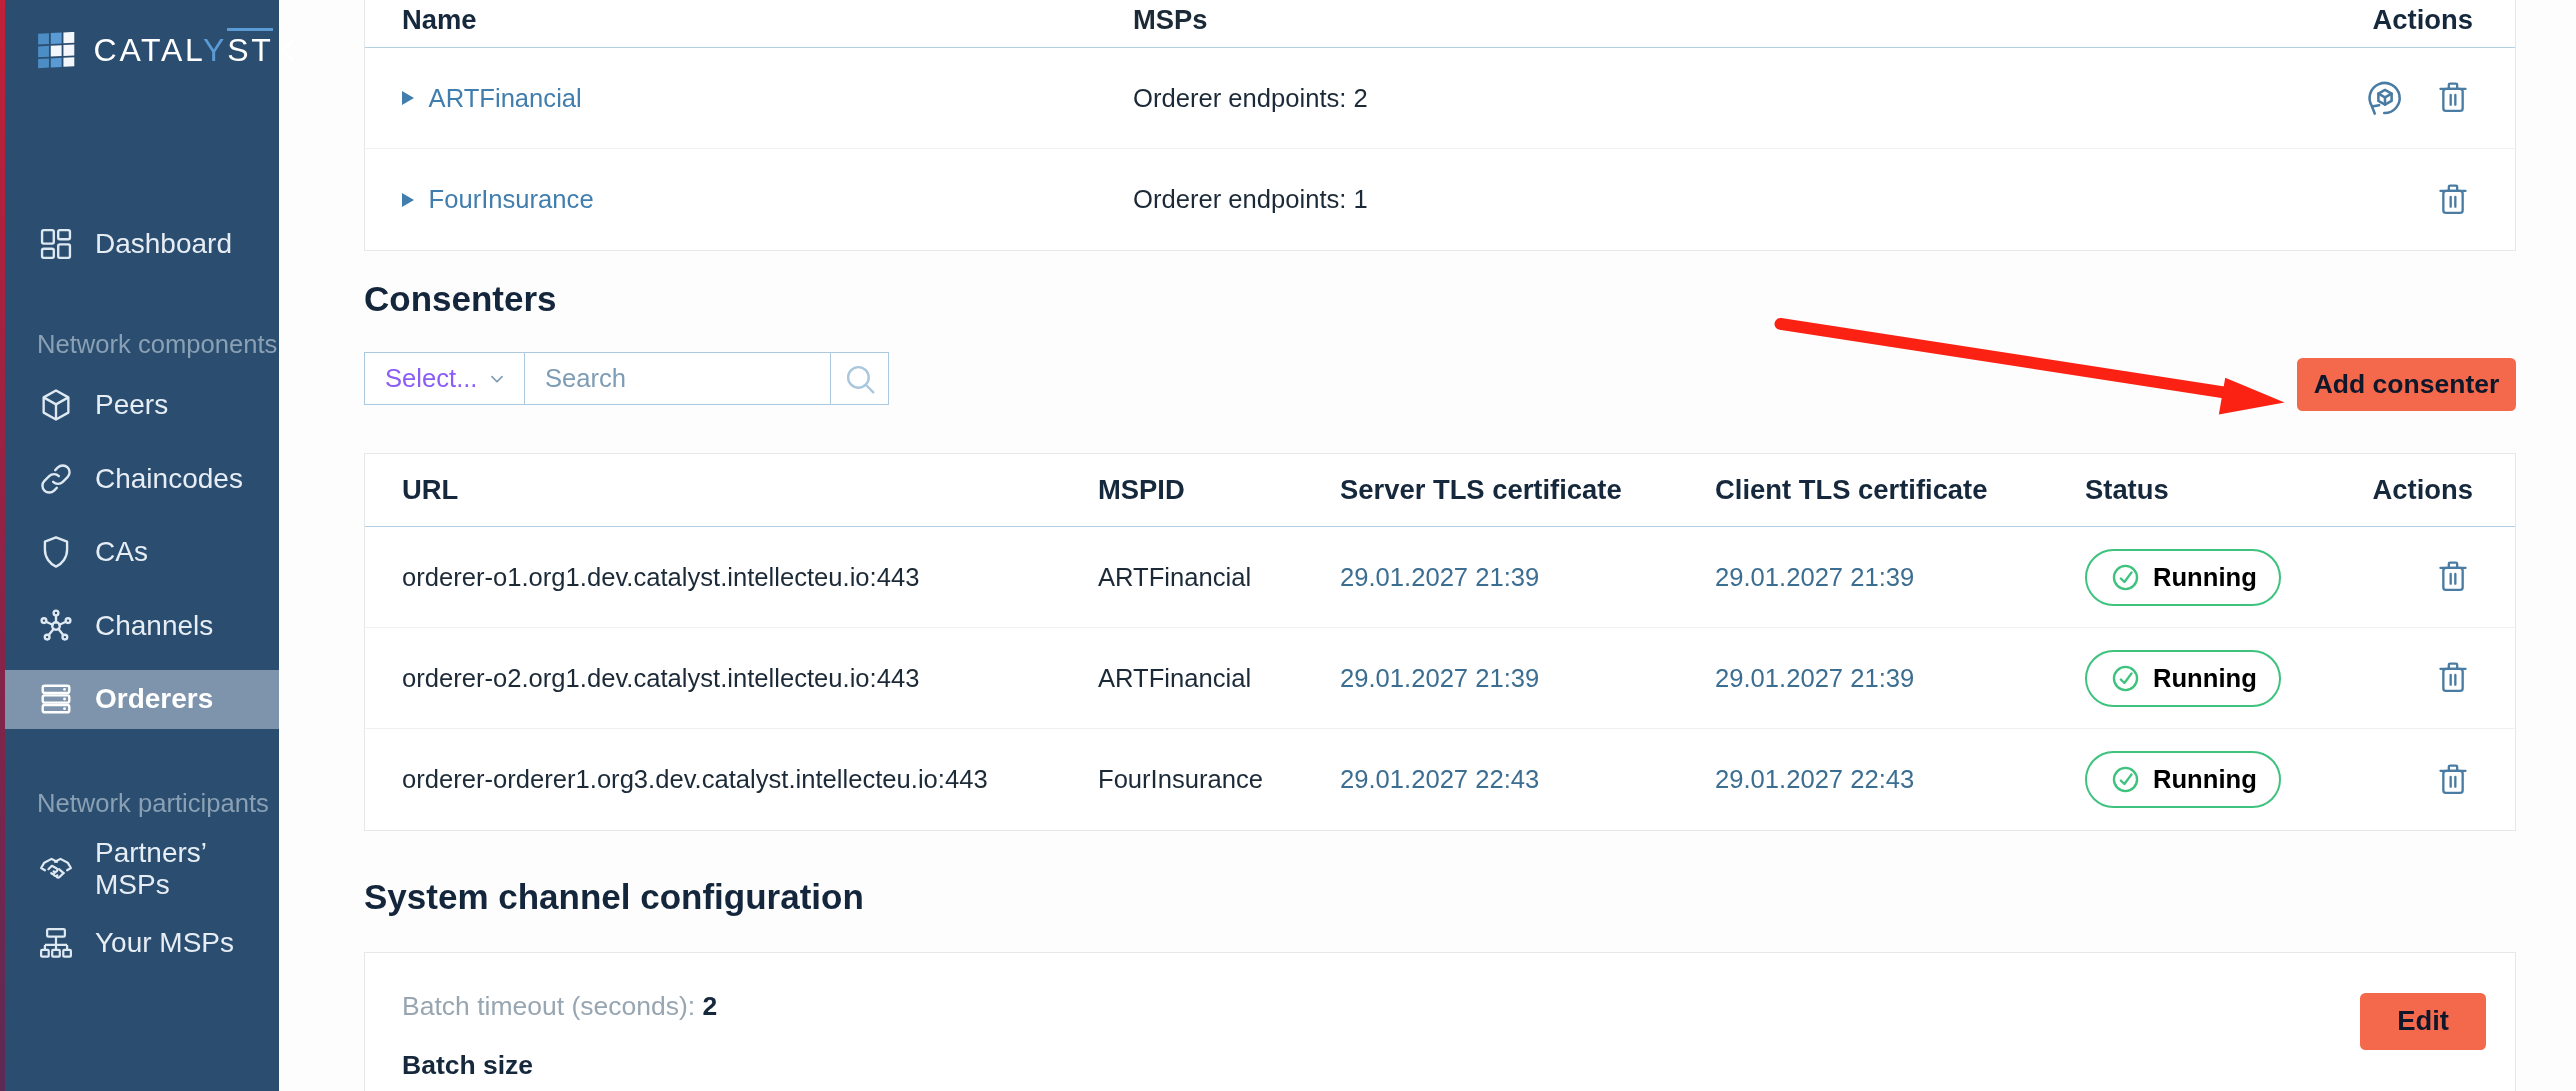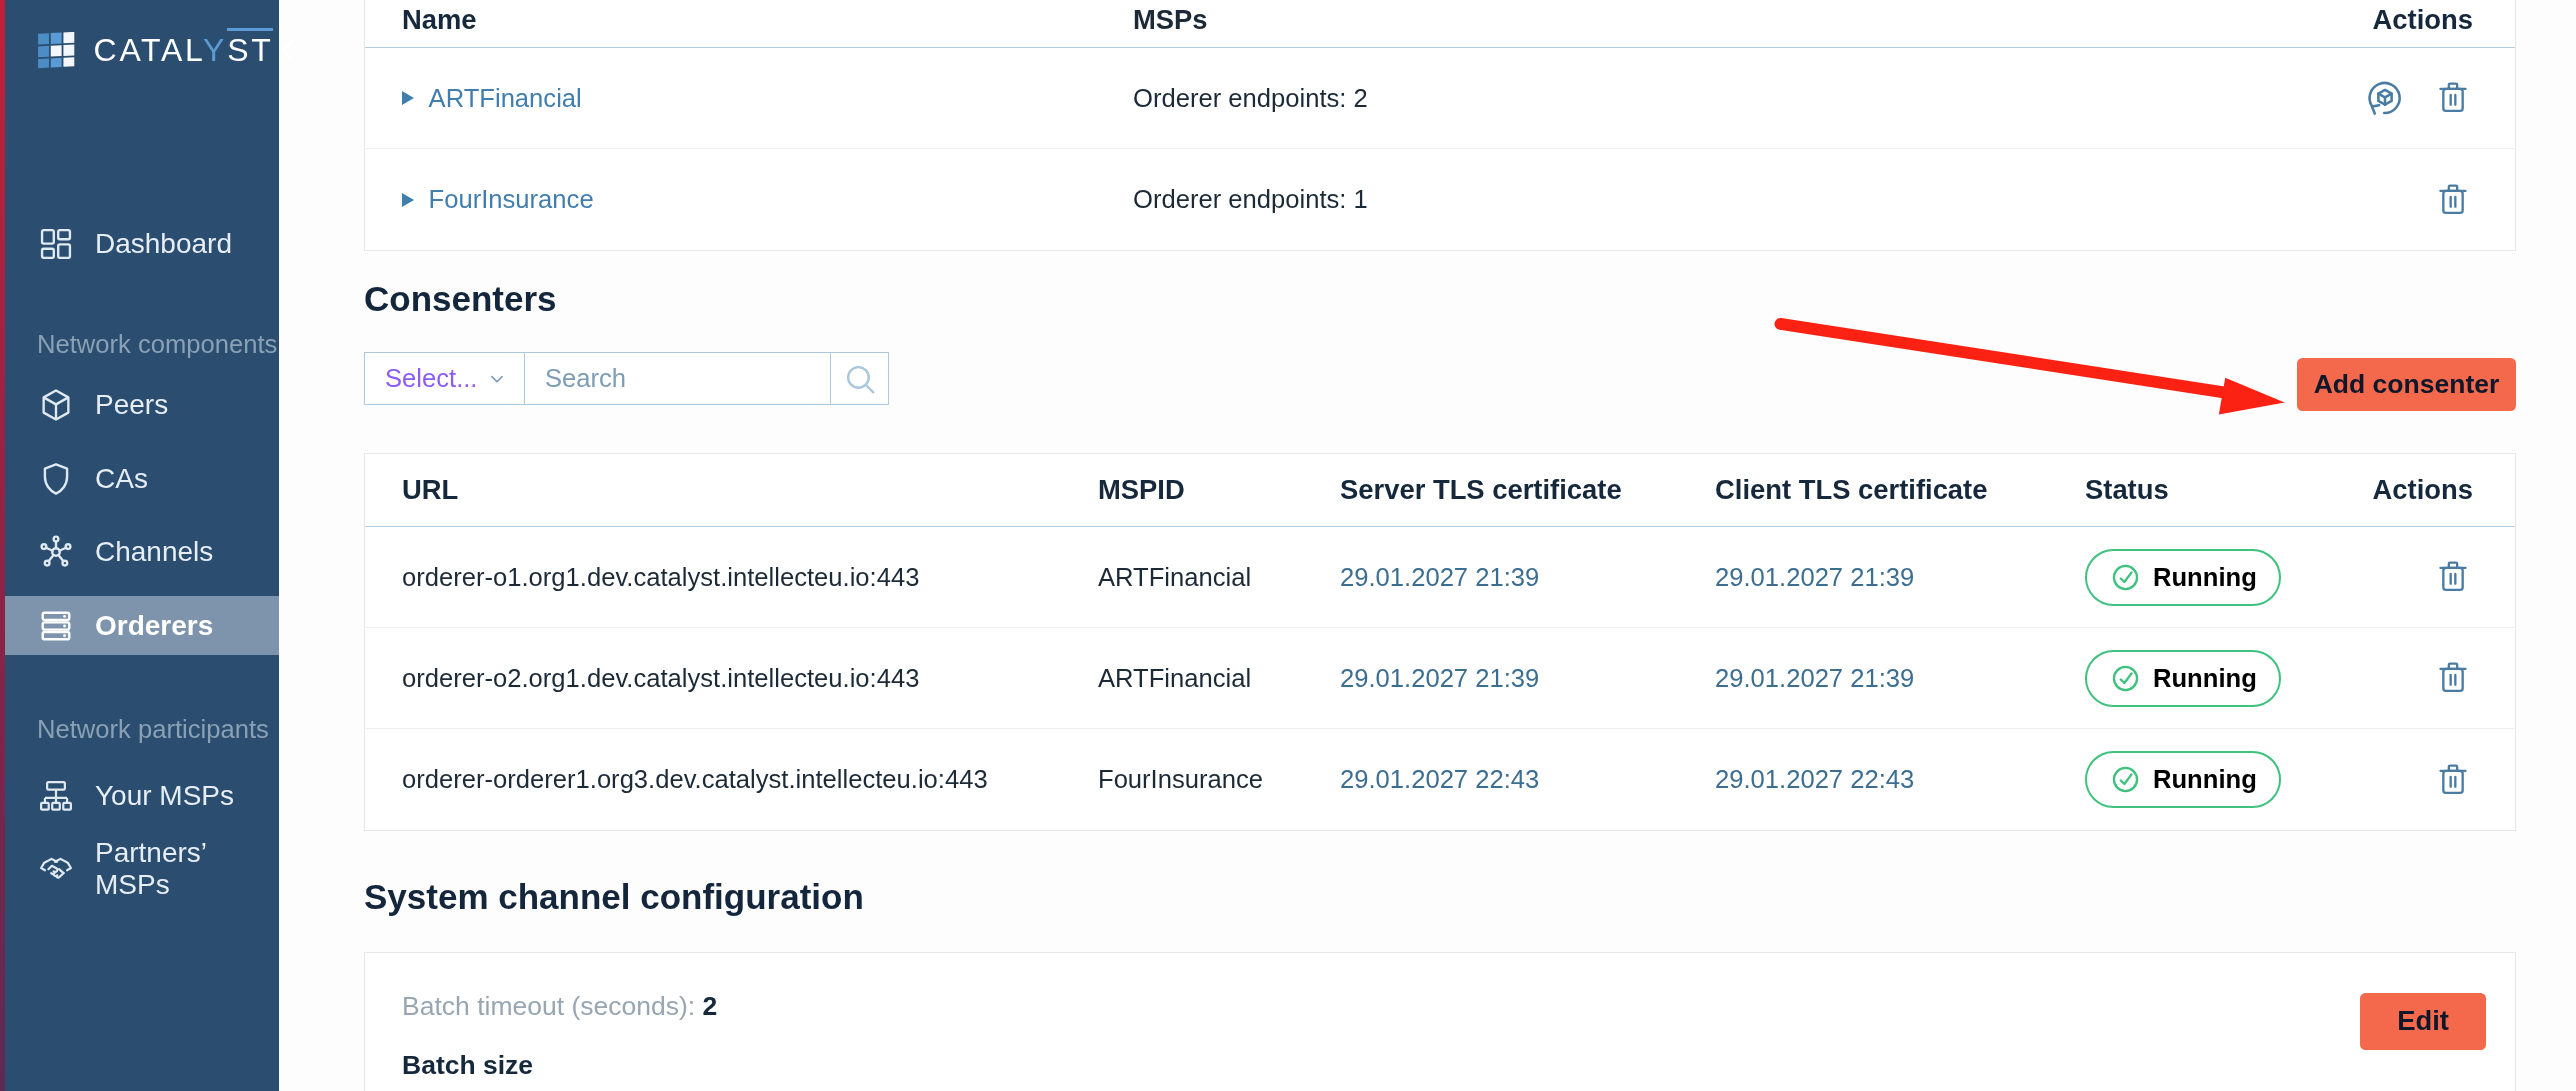--- a/index.html
+++ b/index.html
@@ -125,20 +125,27 @@
 
     <div class="nav-item">
       <svg class="nav-icon" width="38" height="38" viewBox="0 0 24 24" fill="none" stroke="#dfe9f2" stroke-width="1.5" stroke-linejoin="round">
         <path d="M12 2.8l7.8 4.4v9.6L12 21.2l-7.8-4.4V7.2z"></path>
           <path d="M4.2 7.2L12 11.6l7.8-4.4"></path>
           <path d="M12 11.6v9.6"></path>
       </svg>
       <span>Peers</span>
     </div>
     <div class="nav-item">
+      <svg class="nav-icon" width="38" height="38" viewBox="0 0 24 24" fill="none" stroke="#dfe9f2" stroke-width="1.5" stroke-linecap="round" stroke-linejoin="round">
+        <path d="M10.2 13.8a4.3 4.3 0 0 0 6.1 0l3-3a4.3 4.3 0 0 0-6.1-6.1l-1.7 1.7"></path>
+        <path d="M13.8 10.2a4.3 4.3 0 0 0-6.1 0l-3 3a4.3 4.3 0 0 0 6.1 6.1l1.7-1.7"></path>
+      </svg>
+      <span>Chaincodes</span>
+    </div>
+    <div class="nav-item">
       <svg class="nav-icon" width="38" height="38" viewBox="0 0 24 24" fill="none" stroke="#dfe9f2" stroke-width="1.5" stroke-linejoin="round">
         <path d="M12 2.8l7 2.6v5.2c0 4.8-3 8.8-7 10.6-4-1.8-7-5.8-7-10.6V5.4z"></path>
       </svg>
       <span>CAs</span>
     </div>
     <div class="nav-item">
       <svg class="nav-icon" width="38" height="38" viewBox="0 0 24 24" fill="none" stroke="#dfe9f2" stroke-width="1.5" stroke-linecap="round">
         <circle cx="12" cy="12" r="2.4"></circle>
         <circle cx="12" cy="3.8" r="1.5"></circle>
           <path d="M12 5.3v4.3"></path>
@@ -161,38 +168,38 @@
         <circle cx="17.4" cy="5.9" r="0.9" fill="#ffffff" stroke="none"></circle>
         <circle cx="17.4" cy="12" r="0.9" fill="#ffffff" stroke="none"></circle>
         <circle cx="17.4" cy="18.1" r="0.9" fill="#ffffff" stroke="none"></circle>
       </svg>
       <span>Orderers</span>
     </div>
 
     <div class="nav-section second">Network participants</div>
 
     <div class="nav-item">
+      <svg class="nav-icon" width="38" height="38" viewBox="0 0 24 24" fill="none" stroke="#dfe9f2" stroke-width="1.4" stroke-linecap="round" stroke-linejoin="round">
+        <path d="M12.6 7.4L9.2 5.6 4.6 8l-2 3.4 2.4 1.4"></path>
+        <path d="M11.4 7.4l3.4-1.8L19.4 8l2 3.4-2.4 1.4"></path>
+        <path d="M7.2 12.2l2.2-2.2 2.8 1.5c.8.5.9 1.3.3 1.9-.5.6-1.4.6-2 .1"></path>
+        <path d="M9 14.6c.6.6 1.5.7 2.1.1M10.7 15.9c.6.6 1.5.7 2.1.1M12.4 17c.6.5 1.4.5 2-.1l2.4-2.4"></path>
+        <path d="M16.8 14.6l-2.9-2.5"></path>
+      </svg>
+      <span>Partners’ MSPs</span>
+    </div>
+    <div class="nav-item">
       <svg class="nav-icon" width="38" height="38" viewBox="0 0 24 24" fill="none" stroke="#dfe9f2" stroke-width="1.4" stroke-linejoin="round">
         <rect x="6.4" y="3.2" width="11.2" height="4.8" rx="0.8"></rect>
         <path d="M12 8v5.2M5 13.2h14M5 13.2v3.2M12 13.2v3.2M19 13.2v3.2"></path>
         <rect x="2.6" y="16.4" width="4.8" height="4.2" rx="0.6"></rect>
         <rect x="9.6" y="16.4" width="4.8" height="4.2" rx="0.6"></rect>
         <rect x="16.6" y="16.4" width="4.8" height="4.2" rx="0.6"></rect>
       </svg>
       <span>Your MSPs</span>
-    </div>
-    <div class="nav-item">
-      <svg class="nav-icon" width="38" height="38" viewBox="0 0 24 24" fill="none" stroke="#dfe9f2" stroke-width="1.4" stroke-linecap="round" stroke-linejoin="round">
-        <path d="M12.6 7.4L9.2 5.6 4.6 8l-2 3.4 2.4 1.4"></path>
-        <path d="M11.4 7.4l3.4-1.8L19.4 8l2 3.4-2.4 1.4"></path>
-        <path d="M7.2 12.2l2.2-2.2 2.8 1.5c.8.5.9 1.3.3 1.9-.5.6-1.4.6-2 .1"></path>
-        <path d="M9 14.6c.6.6 1.5.7 2.1.1M10.7 15.9c.6.6 1.5.7 2.1.1M12.4 17c.6.5 1.4.5 2-.1l2.4-2.4"></path>
-        <path d="M16.8 14.6l-2.9-2.5"></path>
-      </svg>
-      <span>Partners’ MSPs</span>
     </div>
   </nav>
 </aside>
 
 <main class="main">
 
   <section class="card orgs-card">
     <div class="t-header orgs-header">
       <div class="c-name">Name</div>
       <div class="c-urls">MSPs</div>

